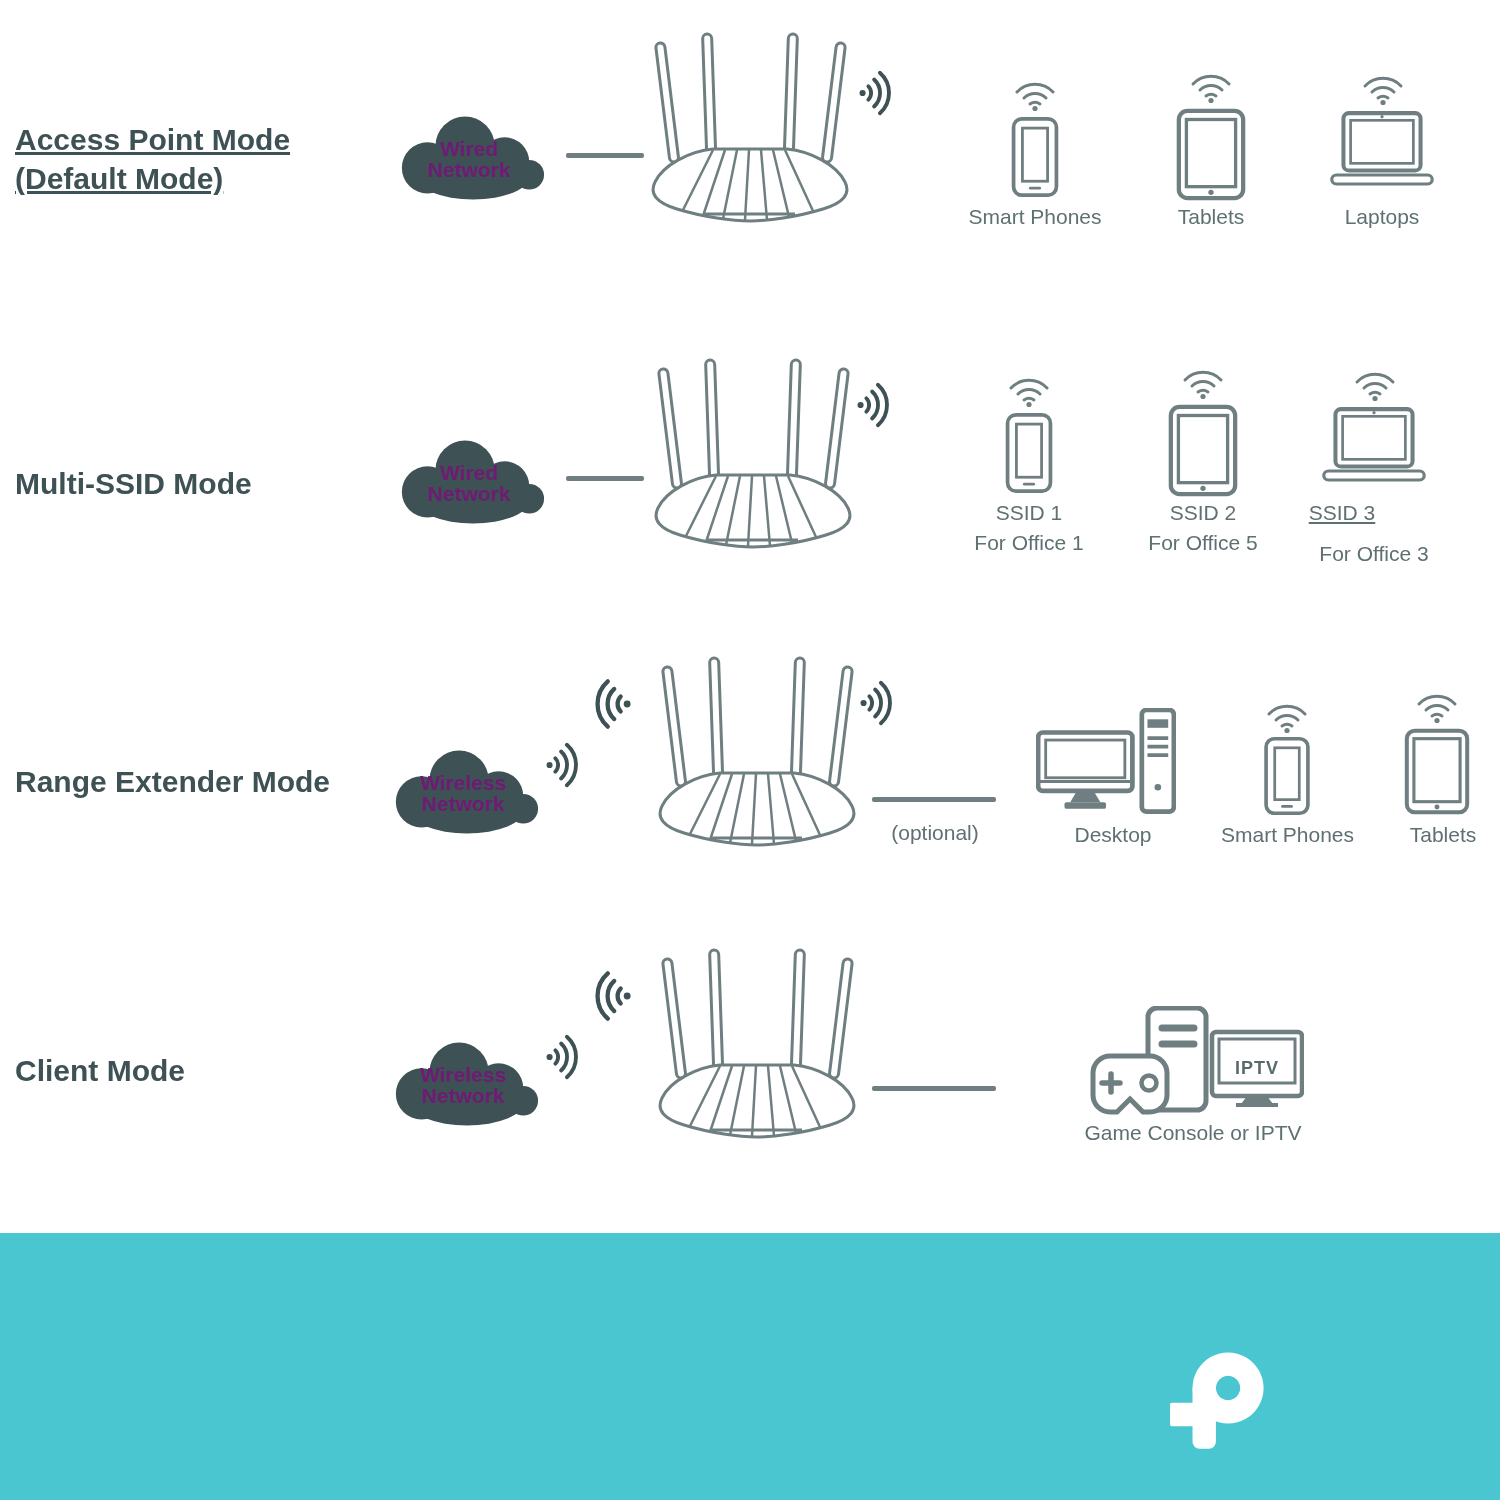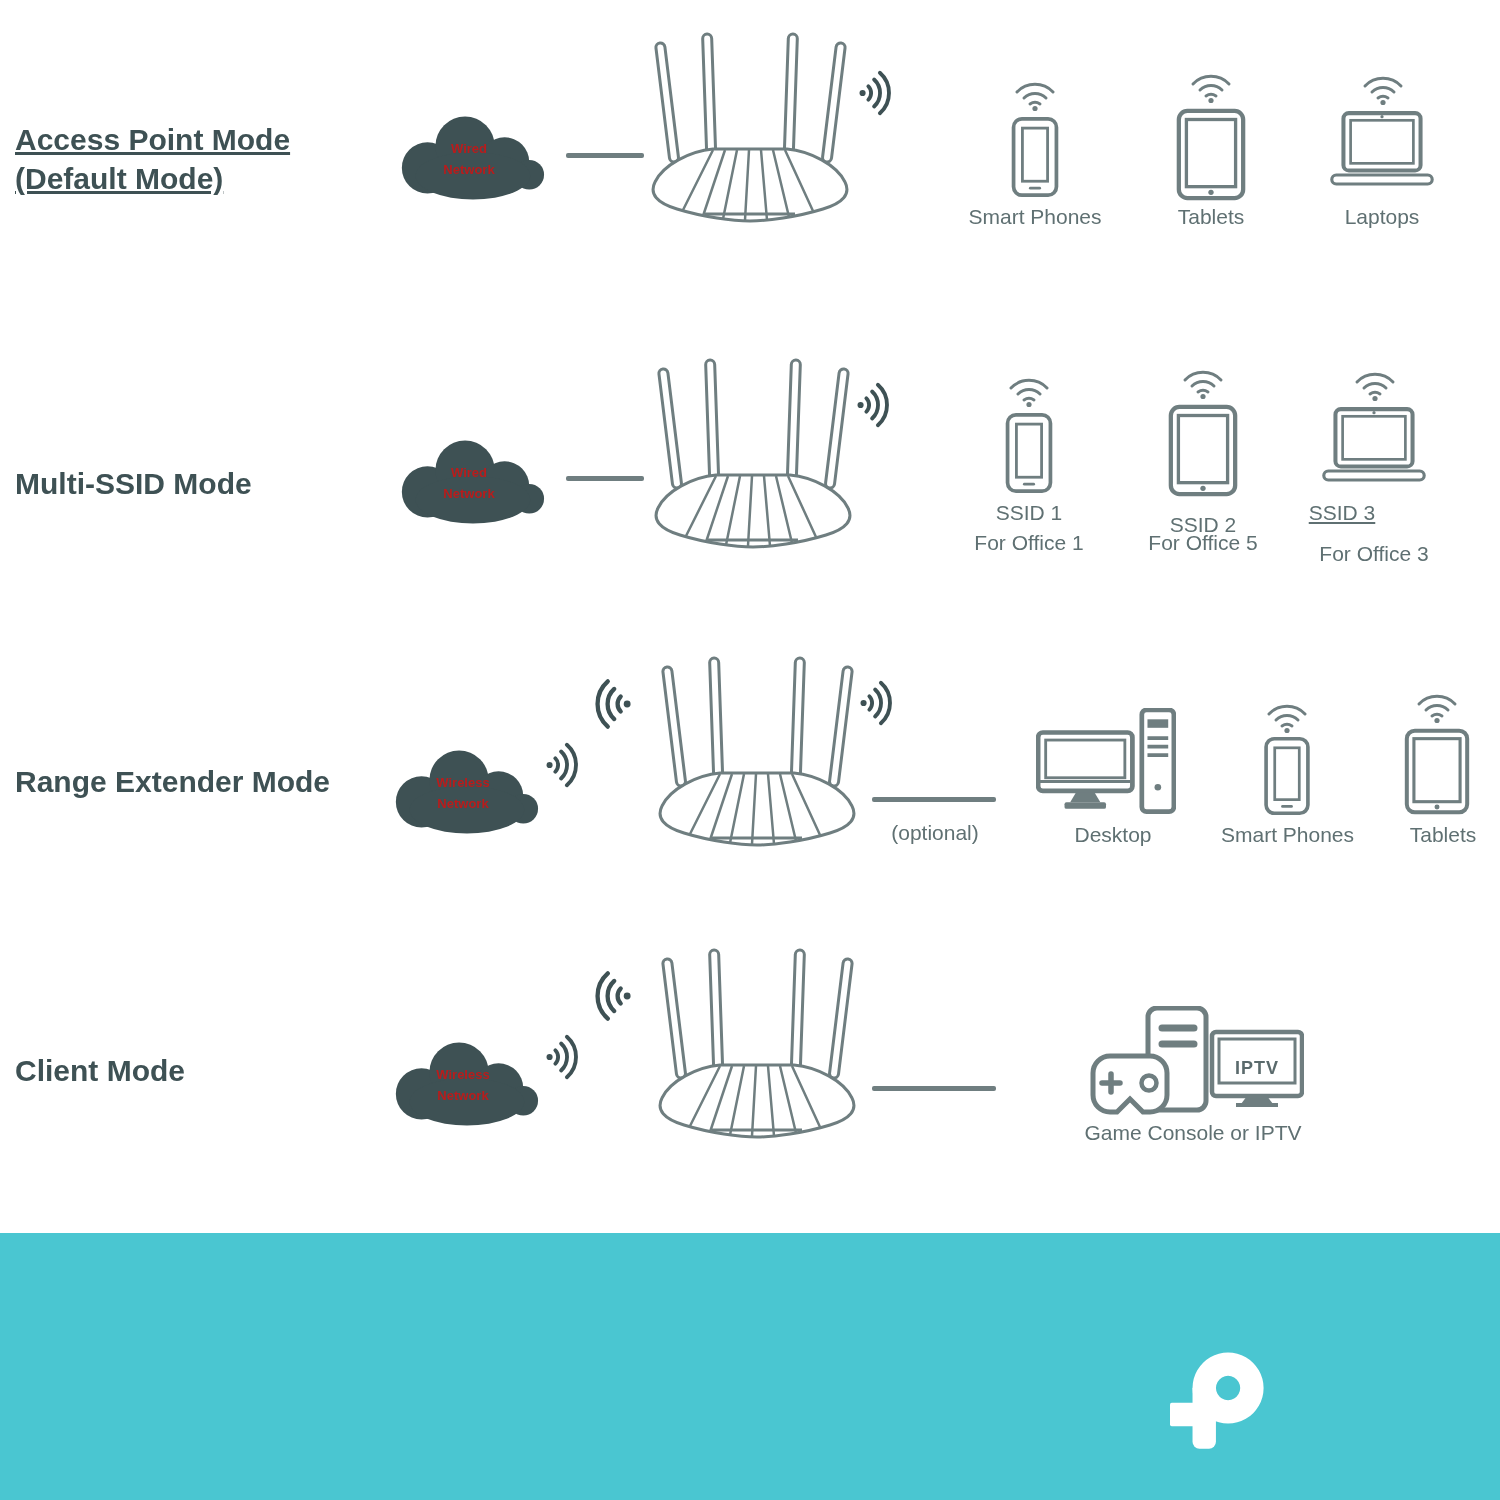--- a/index.html
+++ b/index.html
@@ -4,21 +4,21 @@
 <style>
   html,body{margin:0;padding:0;background:#fff;}
   #canvas{position:relative;width:1500px;height:1500px;background:#ffffff;overflow:hidden;
           font-family:"Liberation Sans","DejaVu Sans",sans-serif;}
   .abs{position:absolute;}
   .pre{white-space:pre-line;}
   .mode-label{font-size:30px;font-weight:bold;color:#3e5154;line-height:39px;}
   .cloud-wrap{position:absolute;}
   .cloud-wrap svg{position:absolute;left:0;top:0;width:100%;height:100%;color:#3e5154;}
   .cloud-text{position:absolute;left:0;top:0;width:100%;height:100%;display:flex;align-items:center;justify-content:center;
-              text-align:center;color:#b91c1c;font-size:13px;font-weight:bold;line-height:21px;padding-top:2px;box-sizing:border-box;}
+              text-align:center;color:#701a75;font-size:21px;font-weight:bold;line-height:21px;padding-top:2px;box-sizing:border-box;}
   .hline{position:absolute;height:5px;background:#6f7e80;border-radius:2px;}
   .dev-label{position:absolute;text-align:center;color:#5f7072;font-size:21px;line-height:26px;}
   .icon{position:absolute;}
   .icon svg{width:100%;height:100%;display:block;}
   .gray{color:#6f7e80;}
   .dark{color:#3e5154;}
   .flip{transform:scaleX(-1);}
   .iptv-text{position:absolute;font-size:18px;font-weight:bold;color:#5a6a6c;letter-spacing:1px;text-align:center;}
   .footer-band{position:absolute;left:0;top:1233px;width:1500px;height:267px;background:#4ac6d1;}
   .footer-title{position:absolute;left:60px;top:1378px;font-size:63px;font-weight:bold;color:#f3fcfc;letter-spacing:0.5px;}
@@ -229,21 +229,21 @@
   <div class="icon gray" style="left:1181px;top:366px;width:44px;height:34px;">
       <svg>
         <use href="#sym-wifi-fan"></use>
       </svg>
     </div>
   <div class="icon gray" style="left:1168px;top:404px;width:70px;height:93px;">
       <svg>
         <use href="#sym-tablet"></use>
       </svg>
     </div>
-  <div class="dev-label" style="left:1123px;top:500px;width:160px;margin-top:12px;">SSID 2</div>
+  <div class="dev-label" style="left:1123px;top:500px;width:160px;">SSID 2</div>
   <div class="dev-label" style="left:1123px;top:530px;width:160px;">For Office 5</div>
 
   <div class="icon gray" style="left:1353px;top:368px;width:44px;height:34px;">
       <svg>
         <use href="#sym-wifi-fan"></use>
       </svg>
     </div>
   <div class="icon gray" style="left:1322px;top:406px;width:104px;height:78px;">
       <svg>
         <use href="#sym-laptop"></use>

